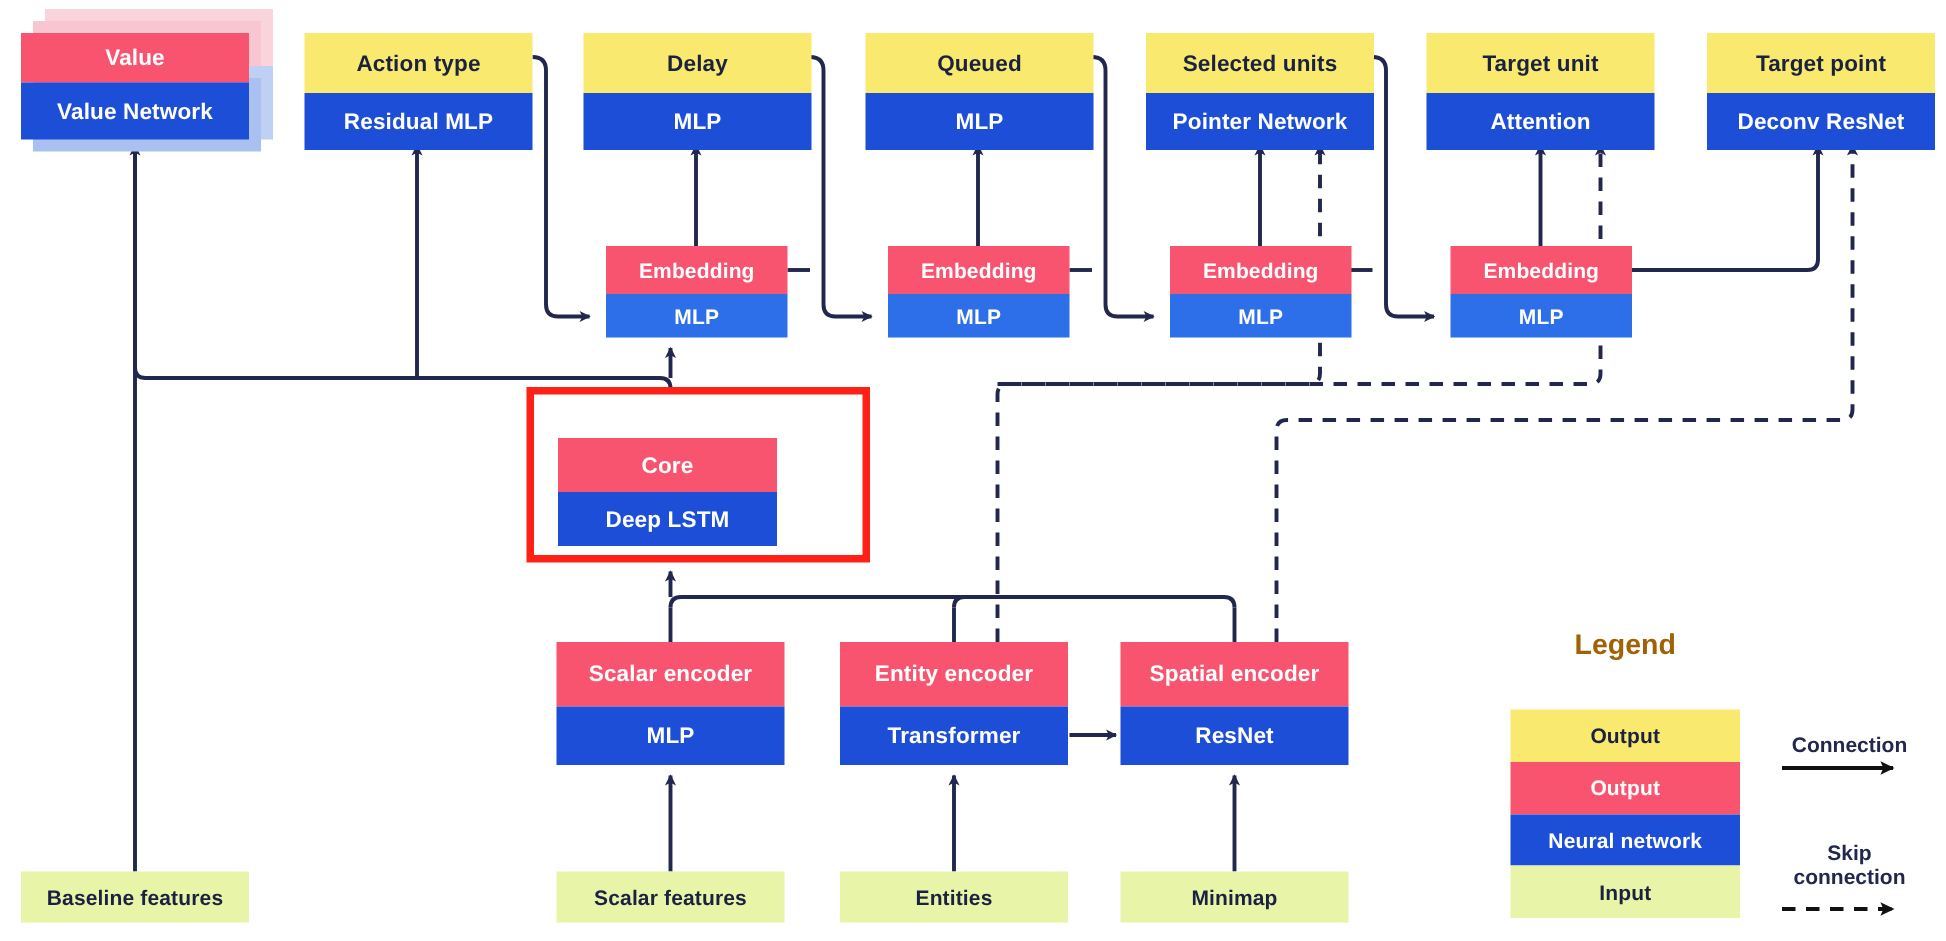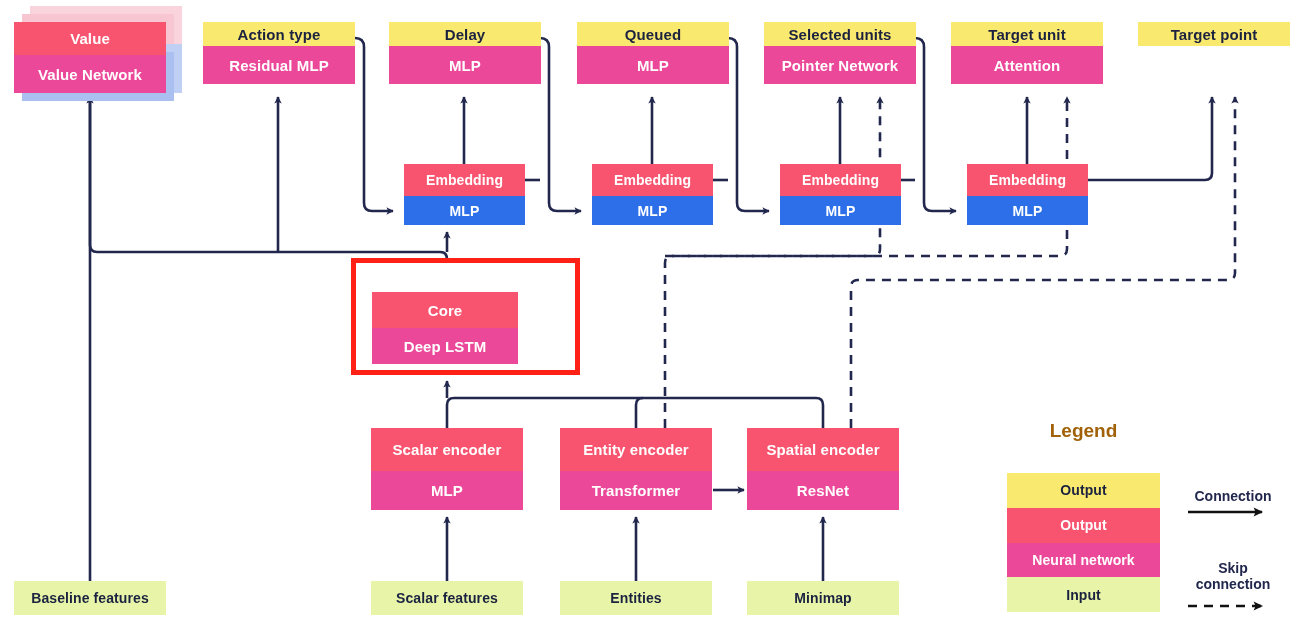--- a/index.html
+++ b/index.html
@@ -17,27 +17,27 @@
   
   .blk{position:absolute;box-sizing:border-box;}
   .band{
     display:flex;align-items:center;justify-content:center;
     box-sizing:border-box;width:100%;
     font-size:15px;font-weight:bold;letter-spacing:.1px;
     white-space:nowrap;
   }
   .band.action{background:#FAE96F;color:#1b2240;}
   .band.output{background:#F9546F;color:#ffffff;}
-  .band.nn    {background:#ec4899;color:#ffffff;}
+  .band.nn    {background:#1d4ed8;color:#ffffff;}
   .band.nn2   {background:#2C6FE8;color:#ffffff;}
   .band.input {background:#E8F5A8;color:#1b2240;}
 
   
   .topblk{width:152px;height:71px;}
-  .topblk .band.action{height:24px;}
+  .topblk .band.action{height:40px;}
   .topblk .band.nn{height:38px;}
 
   
   .valuewrap{position:absolute;left:14px;top:22px;width:152px;height:71px;}
   .shadow1{position:absolute;left:16px;top:-16px;width:152px;height:71px;background:#FAD4DC;}
   .shadow2{position:absolute;left:8px;top:-8px;width:152px;height:71px;background:#F7C6D1;}
   .shadowb1{position:absolute;left:16px;top:22px;width:152px;height:49px;background:#BFD0F4;}
   .shadowb2{position:absolute;left:8px;top:30px;width:152px;height:49px;background:#A9C0F1;}
   .valuefront{position:absolute;left:0;top:0;width:152px;height:71px;}
   .valuefront .band.output{height:33px;}
@@ -183,20 +183,21 @@
     <div class="band nn">Pointer Network</div>
   </div>
 
   <div class="blk topblk" style="left:951px;top:22px;">
     <div class="band action">Target unit</div>
     <div class="band nn">Attention</div>
   </div>
 
   <div class="blk topblk" style="left:1138px;top:22px;">
     <div class="band action">Target point</div>
+    <div class="band nn">Deconv ResNet</div>
   </div>
 
   <div class="blk embblk" style="left:404px;top:164px;">
     <div class="band output">Embedding</div>
     <div class="band nn2">MLP</div>
   </div>
   <div class="blk embblk" style="left:592px;top:164px;">
     <div class="band output">Embedding</div>
     <div class="band nn2">MLP</div>
   </div>

